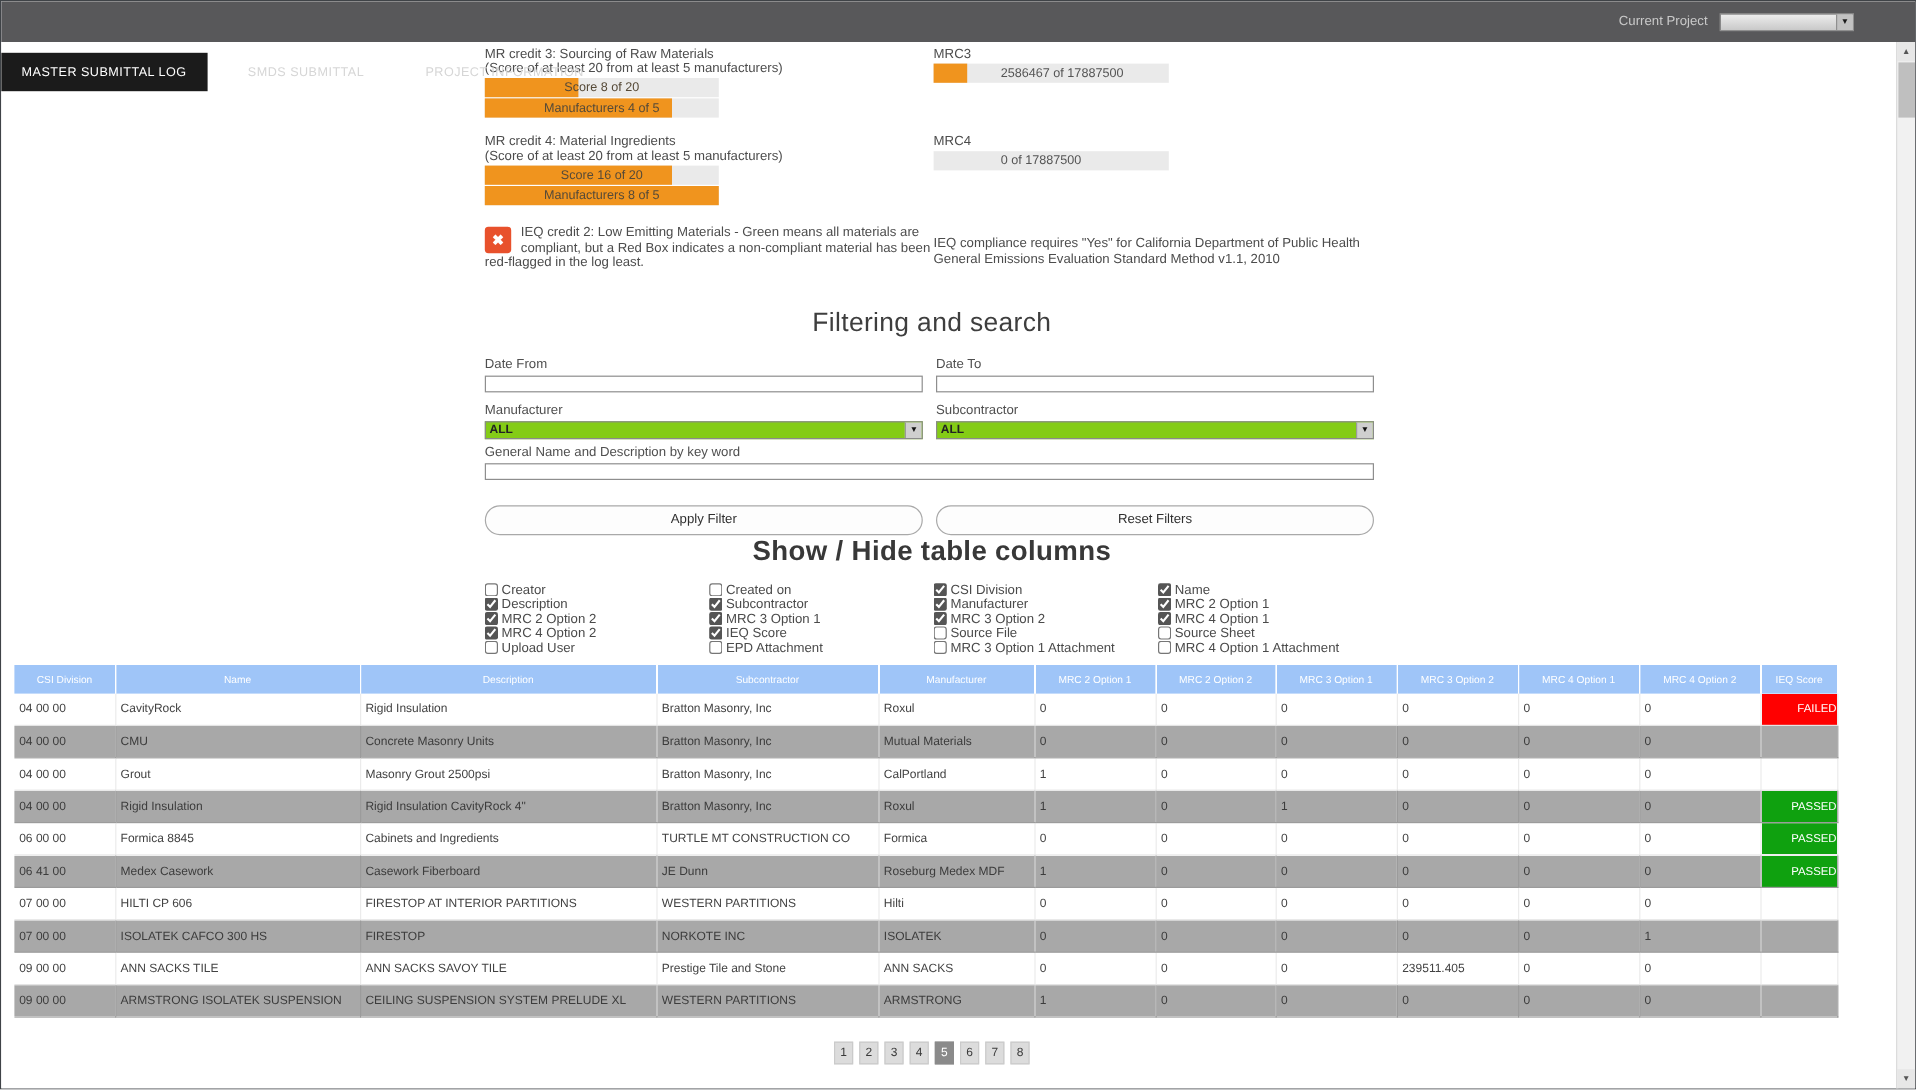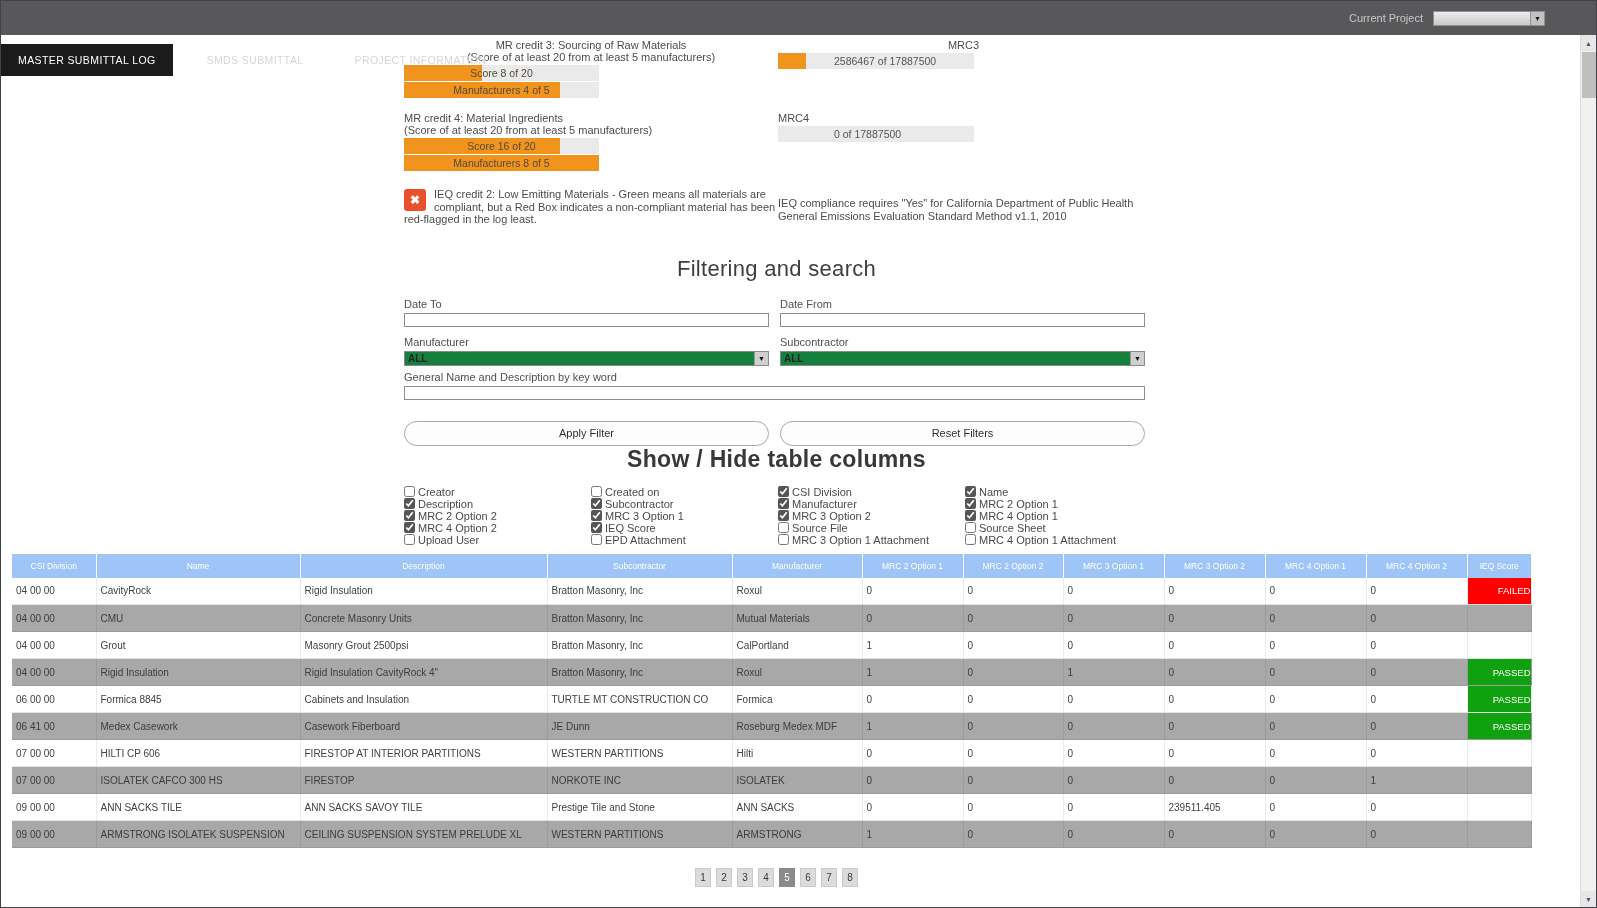--- a/index.html
+++ b/index.html
@@ -23,21 +23,21 @@
   .proj-select{position:relative;width:112px;height:15px;background:linear-gradient(#ededed,#c9c9c9);border:1px solid #8f8f8f;}
   .proj-value{display:block;height:100%;font-size:10px;color:#333;padding:1px 16px 0 3px;overflow:hidden;}
   .proj-arrow{position:absolute;right:0;top:0;width:14px;height:13px;background:#c2c2c2;border-left:1px solid #8f8f8f;font-size:7px;line-height:13px;text-align:center;color:#1a1a1a;}
 
   
   .content{position:absolute;top:34px;left:0;width:1581px;bottom:0;background:#fff;overflow:hidden;}
   .center{width:745px;margin-left:403px;}
 
   
   .credit-row{display:flex;}
-  .row-mrc3{margin-top:4px;text-align:center;}
+  .row-mrc3{margin-top:4px;}
   .row-mrc4{margin-top:13px;}
   .row-ieq{margin-top:16px;}
   .credit-left{width:374px;}
   .credit-right{width:371px;}
   .credit-title,.credit-sub{font-size:11px;color:#4c4c4c;line-height:12px;}
   .credit-sub{margin-bottom:2px;}
   .pbar{position:relative;width:195px;height:16px;background:#eaeaea;margin-bottom:1px;}
   .pbar-side{width:196px;margin-top:2px;}
   .pbar-fill{position:absolute;left:0;top:0;height:100%;background:var(--accent-orange);}
   .pbar-text{position:relative;height:100%;display:flex;align-items:center;justify-content:center;font-size:10.5px;color:#564a38;}
@@ -54,21 +54,21 @@
 
   
   .form-row{display:flex;gap:11px;width:741px;}
   .fr-dates{margin-top:16px;}
   .fr-selects{margin-top:9px;}
   .fr-buttons{margin-top:21px;}
   .form-field{width:365px;}
   .form-field.full{width:741px;margin-top:5px;}
   .form-label{display:block;font-size:11px;color:#4f4f4f;margin-bottom:3px;}
   .text-input{display:block;width:100%;height:14px;border:1px solid #8e8e8e;background:#fff;font-size:10px;padding:0 3px;font-family:inherit;color:#333;}
-  .sel{position:relative;width:365px;height:15px;border:1px solid #8a8a8a;background:#15803d;font-size:10px;font-weight:700;color:#222;line-height:13px;padding-left:3px;cursor:pointer;}
+  .sel{position:relative;width:365px;height:15px;border:1px solid #8a8a8a;background:#84cc16;font-size:10px;font-weight:700;color:#222;line-height:13px;padding-left:3px;cursor:pointer;}
   .sel-arrow{position:absolute;right:0;top:0;width:14px;height:13px;background:#cfcfcf;border-left:1px solid #9a9a9a;text-align:center;font-size:7px;line-height:13px;color:#111;font-weight:400;}
   .btn{width:365px;height:25px;border:1px solid #a9a9a9;border-radius:13px;background:#fdfdfd;font-family:inherit;font-size:11px;color:#2f2f2f;cursor:pointer;}
 
   
   .chk-grid{margin-top:13px;display:grid;grid-template-columns:187px 187px 187px 184px;}
   .chk-item{display:flex;align-items:center;height:12px;font-size:11px;color:#4a4a4a;cursor:pointer;white-space:nowrap;}
   .chk-item input{width:11px;height:11px;margin:0 3px 0 0;accent-color:#555;}
 
   
   .log-table{margin:8px 0 0 11px;width:1519px;border-collapse:collapse;table-layout:fixed;}
@@ -165,25 +165,25 @@
           <span class="ieq-icon">✖</span>
           <span class="ieq-text">IEQ credit 2: Low Emitting Materials - Green means all materials are compliant, but a Red Box indicates a non-compliant material has been red-flagged in the log least.</span>
         </div>
         <div class="credit-right ieq-right">IEQ compliance requires "Yes" for California Department of Public Health General Emissions Evaluation Standard Method v1.1, 2010</div>
       </section>
 
       <h2 class="section-head head-filter">Filtering and search</h2>
 
       <div class="form-row fr-dates">
         <div class="form-field">
+          <label class="form-label">Date From</label>
+          <input type="text" class="text-input" value="" style="">
+        </div>
+        <div class="form-field">
           <label class="form-label">Date To</label>
-          <input type="text" class="text-input" value="" style="">
-        </div>
-        <div class="form-field">
-          <label class="form-label">Date From</label>
           <input type="text" class="text-input" value="" style="">
         </div>
       </div>
 
       <div class="form-row fr-selects">
         <div class="form-field">
           <label class="form-label">Manufacturer</label>
           <div class="sel">
             <span>ALL</span>
             <span class="sel-arrow">▼</span>
@@ -378,21 +378,21 @@
             <td>0</td>
             <td>1</td>
             <td>0</td>
             <td>0</td>
             <td>0</td>
             <td class="ieq-cell ieq-PASSED">PASSED</td>
           </tr>
           <tr class="row-light">
             <td>06 00 00</td>
             <td>Formica 8845</td>
-            <td>Cabinets and Insulation</td>
+            <td>Cabinets and Ingredients</td>
             <td>TURTLE MT CONSTRUCTION CO</td>
             <td>Formica</td>
             <td>0</td>
             <td>0</td>
             <td>0</td>
             <td>0</td>
             <td>0</td>
             <td>0</td>
             <td class="ieq-cell ieq-PASSED">PASSED</td>
           </tr>

